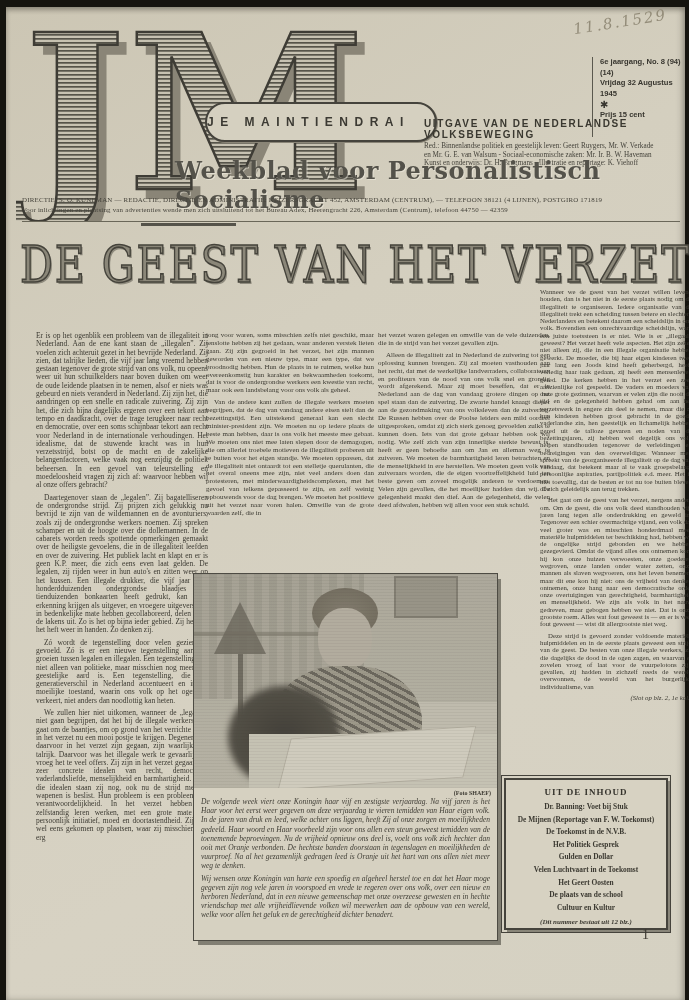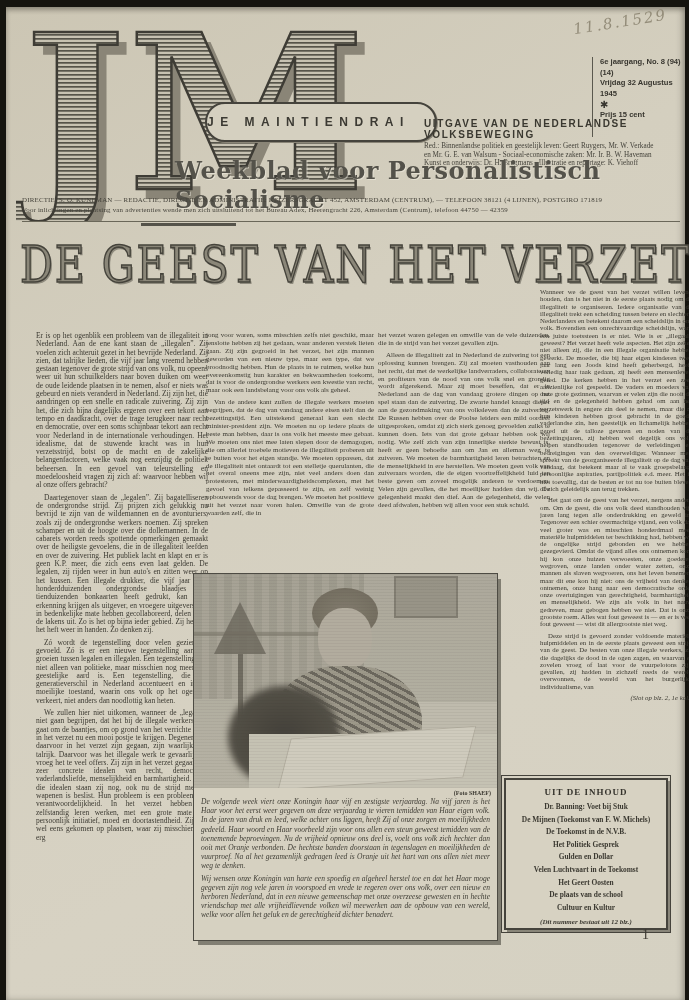--- a/index.html
+++ b/index.html
@@ -158,21 +158,21 @@
     <div class="credit">(Foto SHAEF)</div>
     <div class="caption">
       <p>De volgende week viert onze Koningin haar vijf en zestigste verjaardag. Na vijf jaren is het Haar voor het eerst weer gegeven om deze verjaardag te vieren temidden van Haar eigen volk. In de jaren van druk en leed, welke achter ons liggen, heeft Zij al onze zorgen en moeilijkheden gedeeld. Haar woord en Haar voorbeeld zijn voor ons allen een steun geweest temidden van de toenemende beproevingen. Nu de vrijheid opnieuw ons deel is, voelt ons volk zich hechter dan ooit met Oranje verbonden. De hechtste banden doorstaan in tegenslagen en moeilijkheden de vuurproef. Na al het gezamenlijk gedragen leed is Oranje uit het hart van ons allen niet meer weg te denken.</p>
       <p>Wij wensen onze Koningin van harte een spoedig en algeheel herstel toe en dat het Haar moge gegeven zijn nog vele jaren in voorspoed en vrede te regeren over ons volk, over een nieuw en herboren Nederland, dat in een nieuwe gemeenschap met onze overzeese gewesten en in hechte vriendschap met alle vrijheidlievende volken wil meewerken aan de opbouw van een wereld, welke voor allen het geluk en de gerechtigheid dichter benadert.</p>
     </div>
   </div>
 
   <div class="abs inhoud" style="left:498px;top:771px;width:160px;height:148px;">
     <div class="inhoud-title">UIT DE INHOUD</div>
     <div class="inhoud-item">Dr. Banning: Voet bij Stuk</div>
-    <div class="inhoud-item">De Mijnen (Toekomst van F. W. Michels)</div>
+    <div class="inhoud-item">De Mijnen (Reportage van F. W. Toekomst)</div>
     <div class="inhoud-item">De Toekomst in de N.V.B.</div>
     <div class="inhoud-item">Het Politiek Gesprek</div>
     <div class="inhoud-item">Gulden en Dollar</div>
     <div class="inhoud-item">Velen Luchtvaart in de Toekomst</div>
     <div class="inhoud-item">Het Geert Oosten</div>
     <div class="inhoud-item">De plaats van de school</div>
     <div class="inhoud-item">Cultuur en Kultur</div>
     <div class="inhoud-note">(Dit nummer bestaat uit 12 blz.)</div>
   </div>
 

